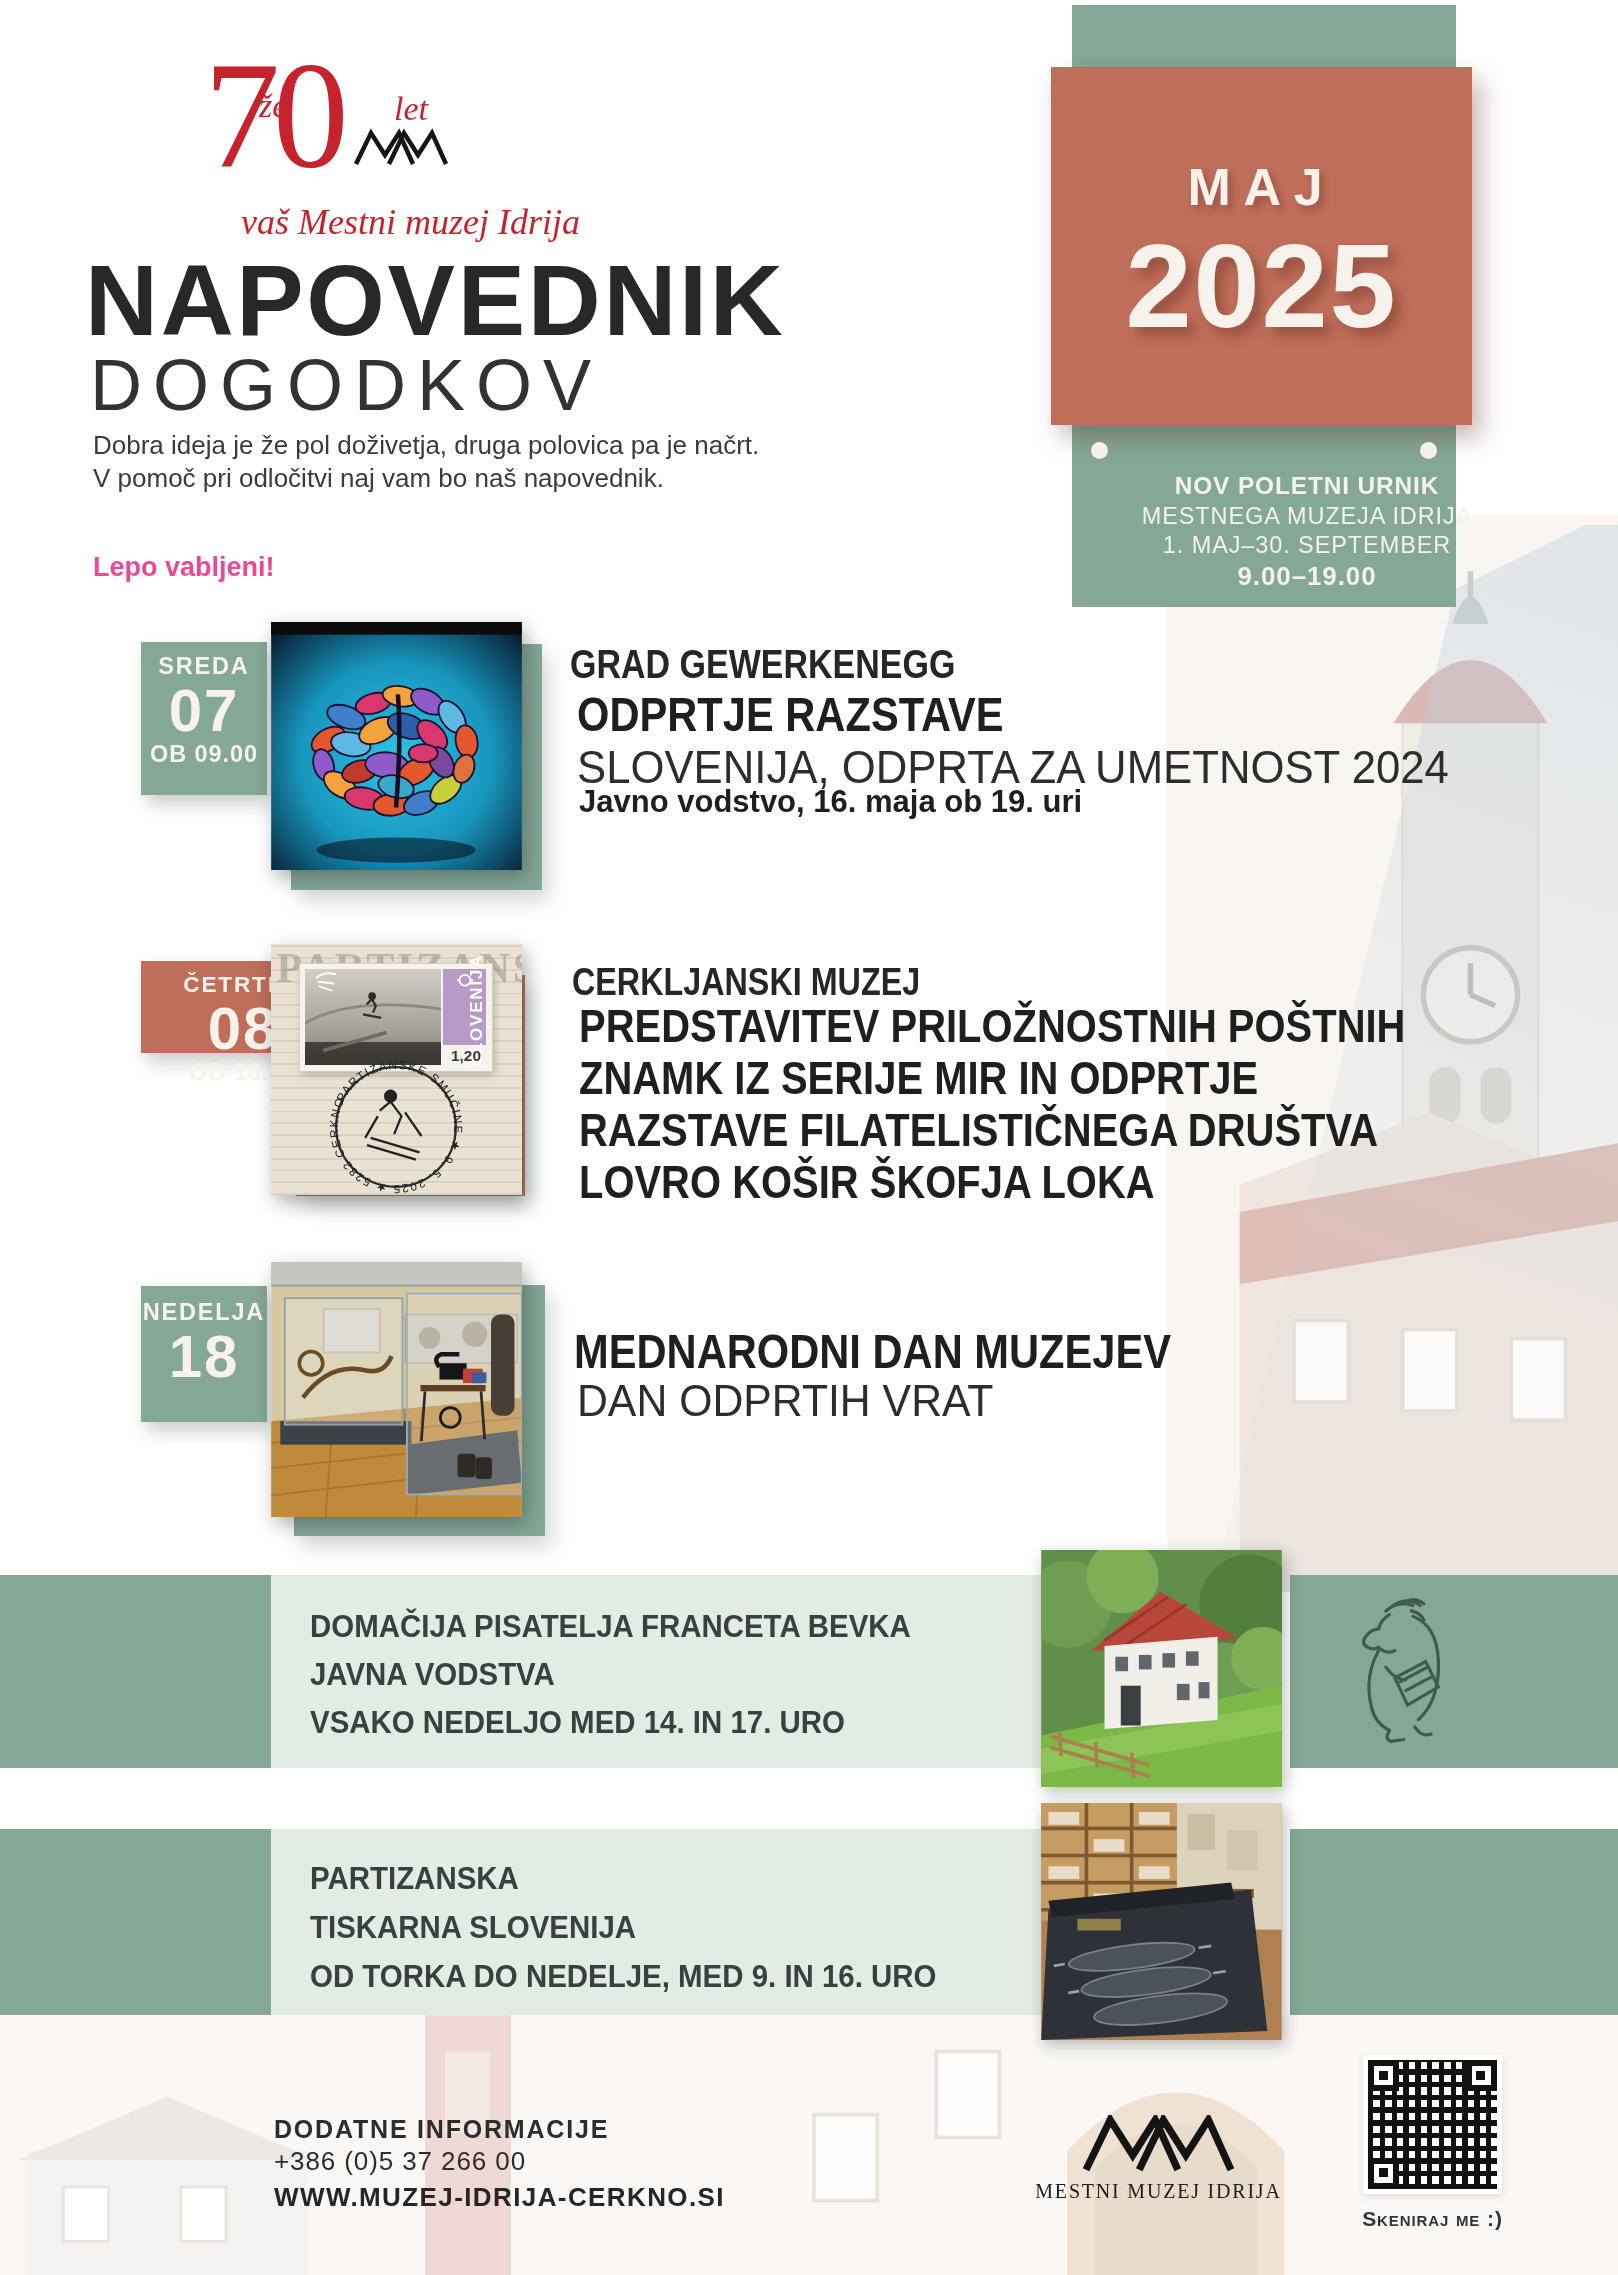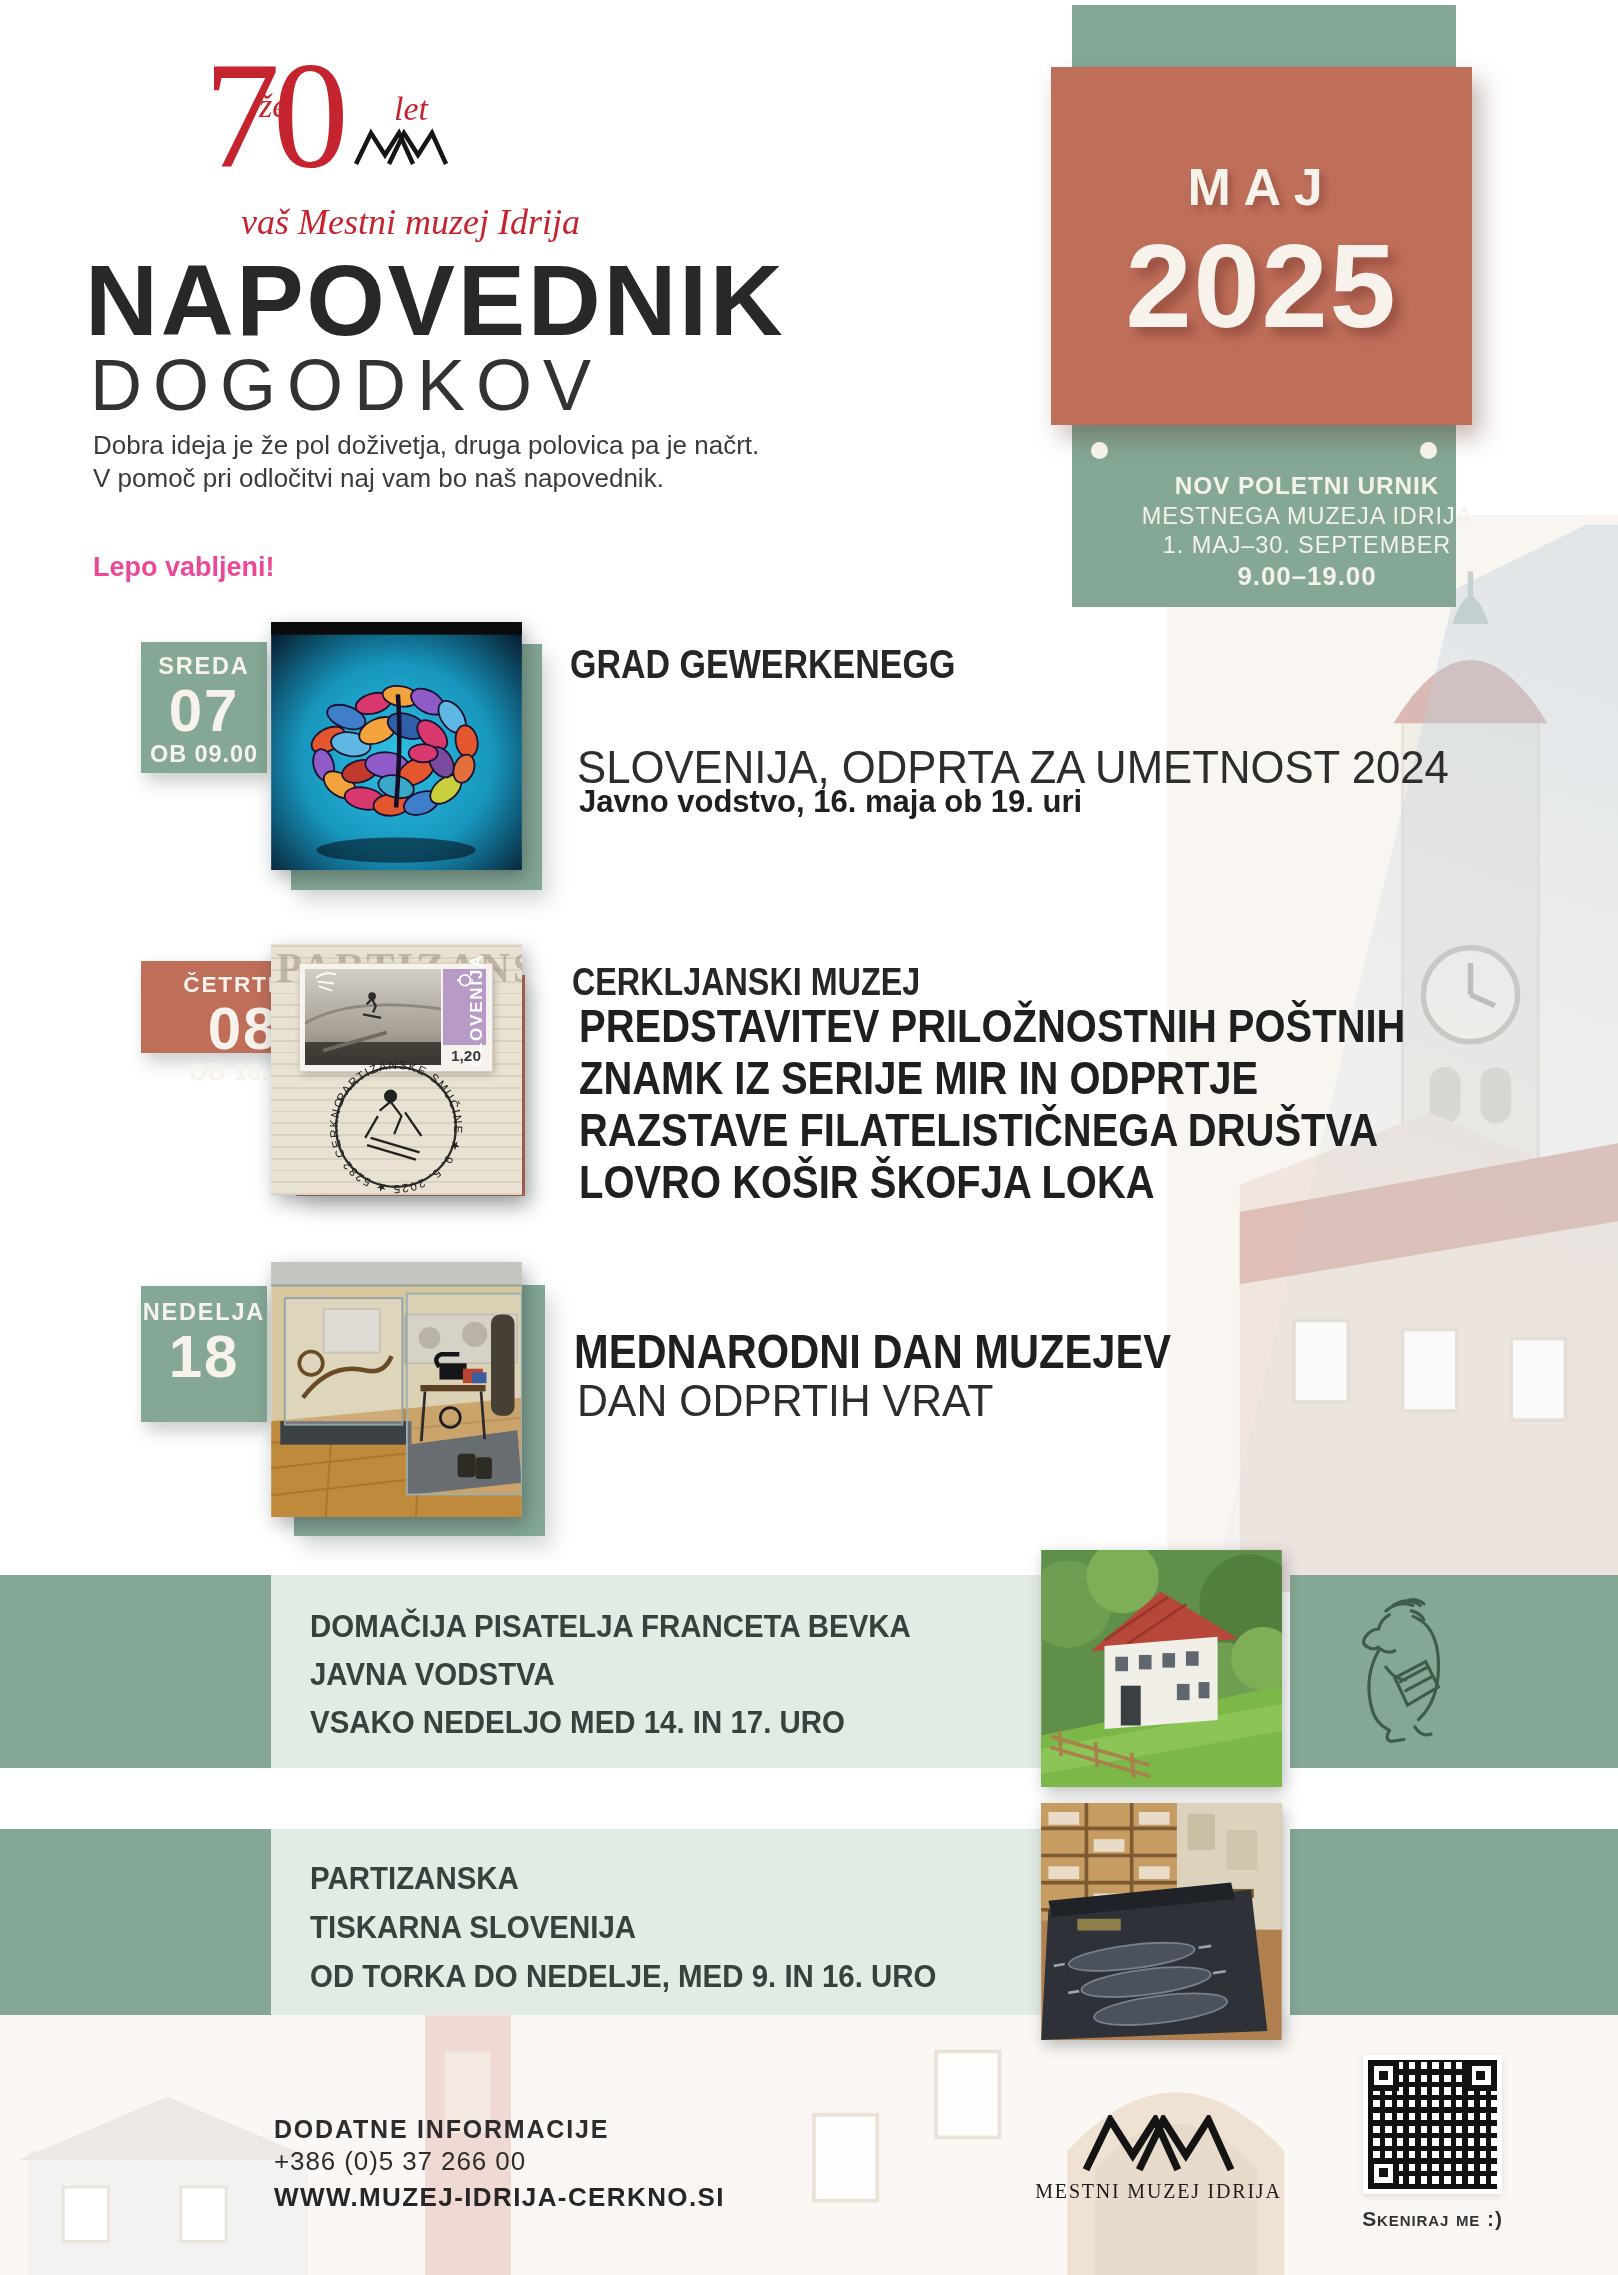--- a/index.html
+++ b/index.html
@@ -166,21 +166,21 @@
     <div class="abs month">MAJ</div>
     <div class="abs year">2025</div>
   </div>
   <div class="abs dot dot-l"></div>
   <div class="abs dot dot-r"></div>
   <div class="abs sched s1">NOV POLETNI URNIK</div>
   <div class="abs sched s2">MESTNEGA MUZEJA IDRIJA</div>
   <div class="abs sched s3">1. MAJ–30. SEPTEMBER</div>
   <div class="abs sched s4">9.00–19.00</div>
 
-  <div class="abs daybox green" style="left:141px;top:642px;height:131px;">
+  <div class="abs daybox green" style="left:141px;top:642px;height:153px;">
     <div class="db-day" style="margin-top:11px;">SREDA</div>
     <div class="db-date">07</div>
     <div class="db-time">OB 09.00</div>
   </div>
   <div class="abs backing green" style="left:291px;top:644px;width:251px;height:246px;"></div>
   <div class="abs evimg" style="left:271px;top:622px;width:251px;height:248px;">
     <svg width="251" height="248" viewBox="0 0 277 274">
       <defs>
         <radialGradient id="glow" cx="50%" cy="55%" r="70%">
           <stop offset="0%" stop-color="#2fc3e6"></stop>
@@ -215,20 +215,22 @@
         <ellipse cx="22" cy="15" rx="22" ry="13" fill="#e4572e" transform="rotate(-30 22 15)"></ellipse>
         <ellipse cx="50" cy="5" rx="18" ry="12" fill="#7a4a9e" transform="rotate(60 50 5)"></ellipse>
         <ellipse cx="0" cy="32" rx="20" ry="12" fill="#3aa9c9" transform="rotate(15 0 32)"></ellipse>
         <ellipse cx="30" cy="-5" rx="16" ry="10" fill="#d9386f" transform="rotate(0 30 -5)"></ellipse>
         <path d="M2,-70 Q6,-20 0,55" fill="none" stroke="#140d26" stroke-width="5"></path>
       </g>
     </svg>
   </div>
   <div class="abs venue" style="left:570px;top:642px;">
     <span class="cond">GRAD GEWERKENEGG</span></div>
+  <div class="abs ev-title" style="left:577px;top:686px;">
+    <span class="cond">ODPRTJE RAZSTAVE</span></div>
   <div class="abs ev-sub" style="left:577px;top:740px;">
     <span class="cond95">SLOVENIJA, ODPRTA ZA UMETNOST 2024</span></div>
   <div class="abs ev-note" style="left:579px;top:784px;">Javno vodstvo, 16. maja ob 19. uri</div>
 
   <div class="abs daybox terra" style="left:141px;top:961px;height:92px;padding-left:39px;">
     <div class="db-day" style="margin-top:11px;font-size:22.6px;">ČETRTEK</div>
     <div class="db-date">08</div>
     <div class="db-time">OB 18.00</div>
   </div>
   <div class="abs backing terra" style="left:296px;top:975px;width:229px;height:221px;"></div>

